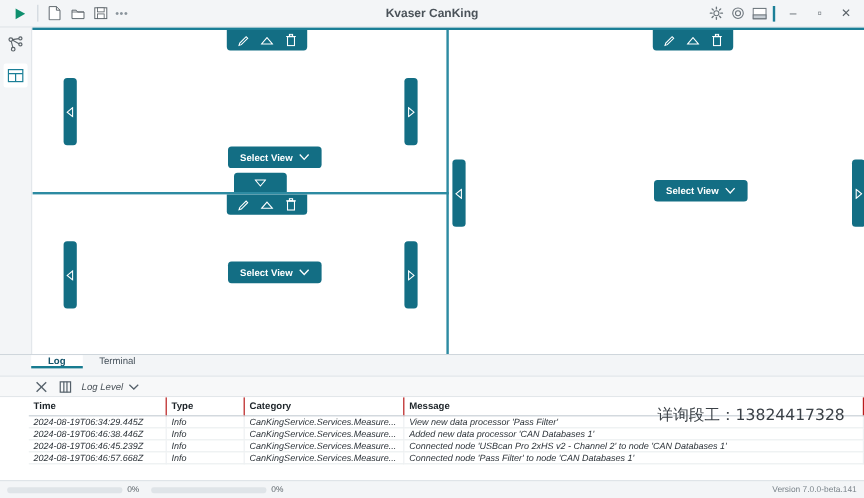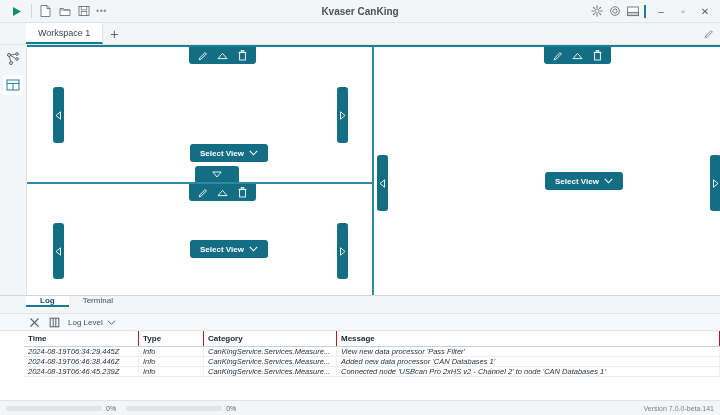--- a/index.html
+++ b/index.html
@@ -187,21 +187,21 @@
     background: #f7f8f9;
     border-bottom: 1px solid #e3e7ea;
   }
   .lt-btn {
     width: 13px; height: 13px;
     display: flex; align-items: center; justify-content: center;
     cursor: pointer;
   }
   .loglevel {
     display: flex; align-items: center; gap: 4px;
-    font-size: 8px; color: #4a5259; cursor: pointer;
+    font-size: 8px; color: #4a5259; cursor: pointer; font-style: italic;
   }
   .log-table-wrap {
     flex: 1; overflow: hidden; background: #ffffff;
     padding-left: 24px; position: relative;
   }
   table.logtable {
     width: 100%; border-collapse: collapse;
     font-size: 7.5px; color: #2b3238;
     table-layout: fixed;
   }
@@ -317,32 +317,20 @@
           <rect x="0.6" y="6.4" width="10.8" height="3.2" fill="#c7ced4" stroke="#6b747b" stroke-width="0.9"></rect>
         </svg>
       </div>
       <div class="tb-vsep"></div>
       <div class="win-btn">–</div>
       <div class="win-btn">▫</div>
       <div class="win-btn">✕</div>
     </div>
   </div>
 
-  <div class="tabstrip">
-    <div class="tabstrip-left-pad"></div>
-    <div class="ws-tab">
-      <span>Workspace 1</span>
-    </div>
-    <div class="ws-add">+</div>
-    <div class="tabstrip-pencil">
-      <svg width="10" height="10" viewBox="0 0 10 10" aria-hidden="true">
-        <path d="M1.2 8.8 L1.8 6.9 L7.1 1.6 L8.4 2.9 L3.1 8.2 Z" fill="none" stroke="#6b747b" stroke-width="0.8"></path>
-      </svg>
-    </div>
-  </div>
 
   <div class="body">
 
     <div class="rail">
       <div class="rail-item">
         <span>
           <svg width="14" height="14" viewBox="0 0 14 14" aria-hidden="true">
             <circle cx="3" cy="3" r="1.5" fill="none" stroke="#5a6268" stroke-width="1"></circle>
             <circle cx="11" cy="2" r="1.3" fill="none" stroke="#5a6268" stroke-width="1"></circle>
             <circle cx="11" cy="7" r="1.3" fill="none" stroke="#5a6268" stroke-width="1"></circle>
@@ -521,20 +509,21 @@
         <span>Log Level</span>
         <span>
           <svg width="9" height="5" viewBox="0 0 9 5" aria-hidden="true">
             <polyline points="0.8,0.6 4.5,4.2 8.2,0.6" fill="none" stroke="#55606a" stroke-width="1"></polyline>
           </svg>
         </span>
       </div>
     </div>
 
     <div class="log-table-wrap">
+      <div class="watermark">详询段工：13824417328</div>
       <table class="logtable">
         <thead>
           <tr>
             <th class="col-time">Time</th>
             <th class="col-type">Type</th>
             <th class="col-cat">Category</th>
             <th>Message</th>
           </tr>
         </thead>
         <tbody>
@@ -549,20 +538,26 @@
             <td>Info</td>
             <td>CanKingService.Services.Measure...</td>
             <td>Added new data processor 'CAN Databases 1'</td>
           </tr>
           <tr>
             <td>2024-08-19T06:46:45.239Z</td>
             <td>Info</td>
             <td>CanKingService.Services.Measure...</td>
             <td>Connected node 'USBcan Pro 2xHS v2 - Channel 2' to node 'CAN Databases 1'</td>
           </tr>
+          <tr>
+            <td>2024-08-19T06:46:57.668Z</td>
+            <td>Info</td>
+            <td>CanKingService.Services.Measure...</td>
+            <td>Connected node 'Pass Filter' to node 'CAN Databases 1'</td>
+          </tr>
         </tbody>
       </table>
     </div>
   </div>
 
   <div class="statusbar">
     <div class="prog-wrap">
       <div class="prog-track">
         <div class="prog-fill" style="width: 0%;"></div>
       </div>

